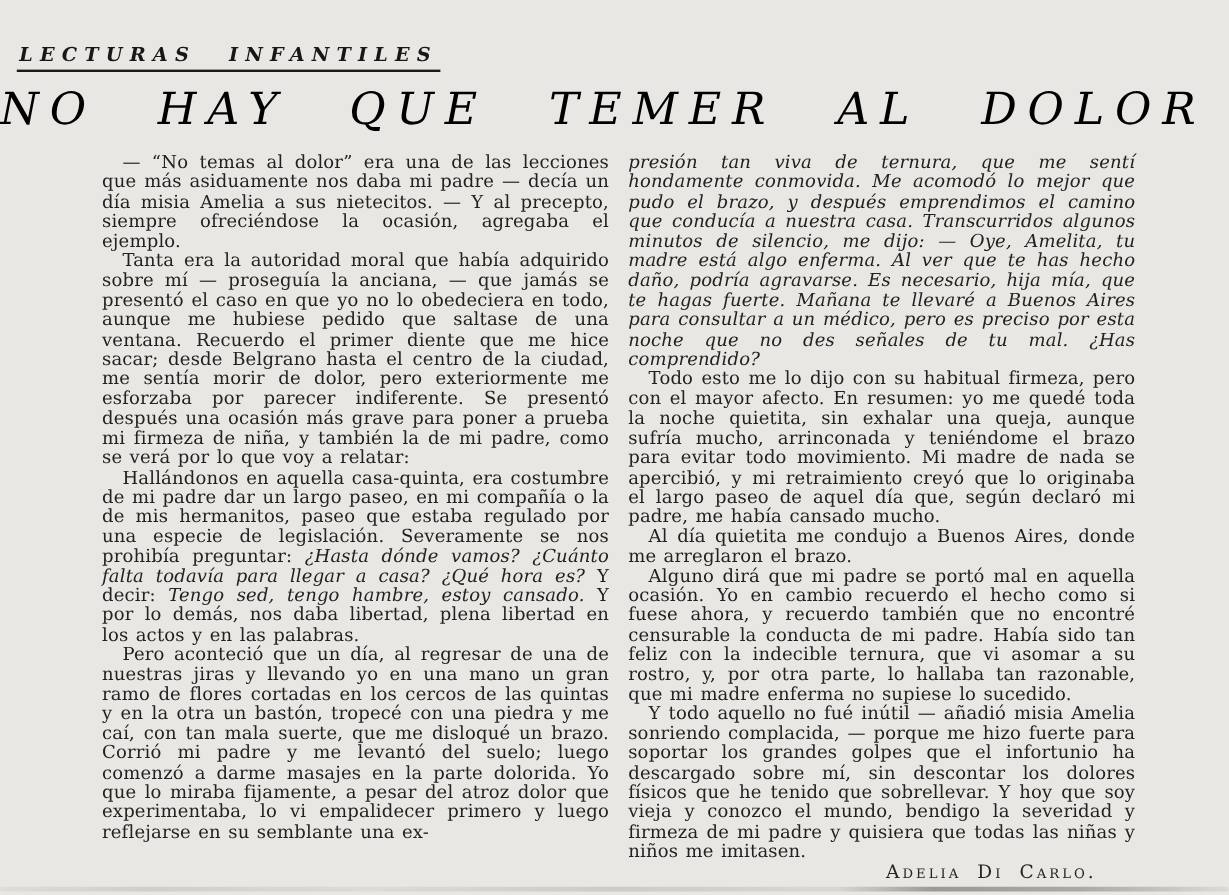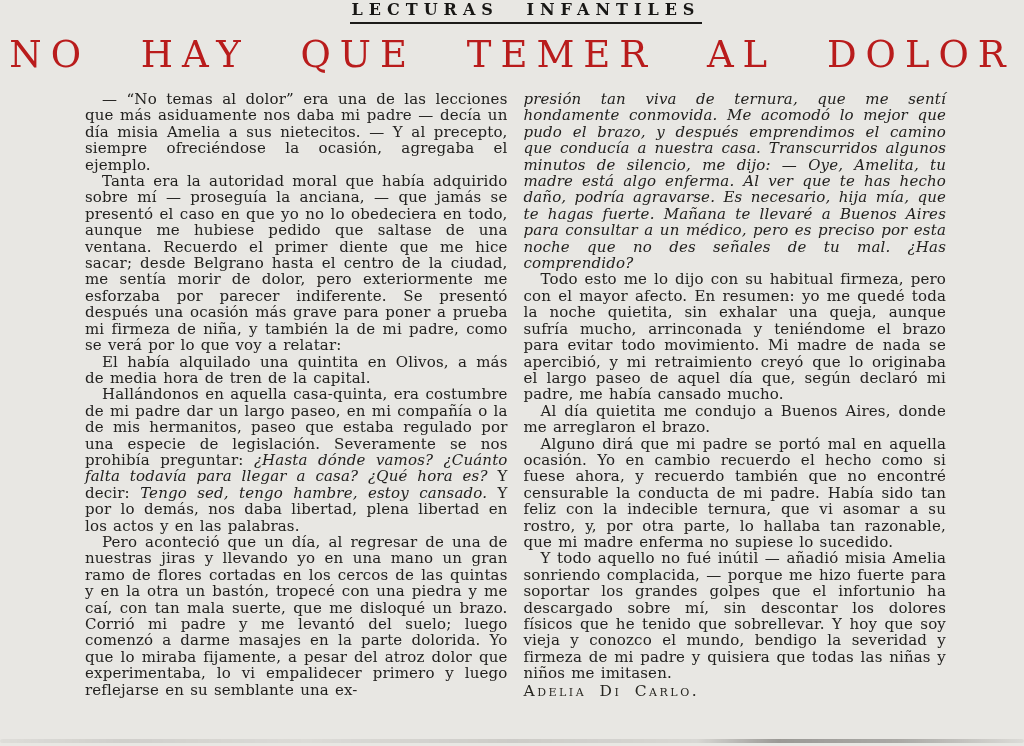--- a/index.html
+++ b/index.html
@@ -14,40 +14,42 @@
     background: radial-gradient(ellipse at 45% 35%, #edecе8 0%, #e9e8e4 55%, #e3e2de 100%);
     background-color: #e8e7e3;
     color: #201f1d;
     font-family: "DejaVu Serif", "Liberation Serif", serif;
   }
   .page {
     position: absolute;
     inset: 0;
   }
   .masthead {
-    text-align: center;
+    padding-top: 36px;
+    text-align: left;
+    font-style: italic;
   }
   .kicker {
     display: inline-block;
     transform: translateX(14px);
     font-size: 16px;
     font-weight: bold;
     letter-spacing: 6px;
     word-spacing: 16px;
     color: #181715;
     border-bottom: 2px solid #1c1b19;
     padding: 0 2px 3px 2px;
   }
   .title {
     margin-top: 9px;
     font-size: 37px;
     font-weight: 500;
     letter-spacing: 9px;
     word-spacing: 30px;
-    color: #b91c1c;
+    color: #000000;
     white-space: nowrap;
   }
   .columns {
     display: flex;
     gap: 16px;
     margin: 15px 78px 0 85px;
   }
   .column {
     flex: 1 1 0;
     font-size: 15px;
@@ -63,21 +65,21 @@
   }
   .para.no-indent {
     text-indent: 0;
     font-style: italic;
   }
   .it {
     font-style: italic;
   }
   .signature {
     margin-top: 1px;
-    text-align: left;
+    text-align: right;
     padding-right: 32px;
     font-variant: small-caps;
     letter-spacing: 2.5px;
     word-spacing: 6px;
     font-size: 15.5px;
     color: #26251f;
   }
   .scan-smudge {
     position: absolute;
     left: 0;
@@ -104,21 +106,20 @@
 
   <div class="masthead">
     <div class="kicker">LECTURAS INFANTILES</div>
     <div class="title">NO HAY QUE TEMER AL DOLOR</div>
   </div>
 
   <div class="columns">
     <div class="column" id="left-column">
         <p class="para"><span>— “No temas al dolor” era una de las lecciones que más asiduamente nos daba mi padre — decía un día misia Amelia a sus nietecitos. — Y al precepto, siempre ofreciéndose la ocasión, agregaba el ejemplo.</span></p>
         <p class="para"><span>Tanta era la autoridad moral que había adquirido sobre mí — proseguía la anciana, — que jamás se presentó el caso en que yo no lo obedeciera en todo, aunque me hubiese pedido que saltase de una ventana. Recuerdo el primer diente que me hice sacar; desde Belgrano hasta el centro de la ciudad, me sentía morir de dolor, pero exteriormente me esforzaba por parecer indiferente. Se presentó después una ocasión más grave para poner a prueba mi firmeza de niña, y también la de mi padre, como se verá por lo que voy a relatar:</span></p>
-        <p class="para"><span>El había alquilado una quintita en Olivos, a más de media hora de tren de la capital.</span></p>
         <p class="para"><span>Hallándonos en aquella casa-quinta, era costumbre de mi padre dar un largo paseo, en mi compañía o la de mis hermanitos, paseo que estaba regulado por una especie de legislación. Severamente se nos prohibía preguntar: </span><span class="it">¿Hasta dónde vamos? ¿Cuánto falta todavía para llegar a casa? ¿Qué hora es?</span><span> Y decir: </span><span class="it">Tengo sed, tengo hambre, estoy cansado.</span><span> Y por lo demás, nos daba libertad, plena libertad en los actos y en las palabras.</span></p>
         <p class="para"><span>Pero aconteció que un día, al regresar de una de nuestras jiras y llevando yo en una mano un gran ramo de flores cortadas en los cercos de las quintas y en la otra un bastón, tropecé con una piedra y me caí, con tan mala suerte, que me disloqué un brazo. Corrió mi padre y me levantó del suelo; luego comenzó a darme masajes en la parte dolorida. Yo que lo miraba fijamente, a pesar del atroz dolor que experimentaba, lo vi empalidecer primero y luego reflejarse en su semblante una ex-</span></p>
       </div>
     <div class="column" id="right-column">
         <p class="para no-indent"><span>presión tan viva de ternura, que me sentí hondamente conmovida. Me acomodó lo mejor que pudo el brazo, y después emprendimos el camino que conducía a nuestra casa. Transcurridos algunos minutos de silencio, me dijo: — Oye, Amelita, tu madre está algo enferma. Al ver que te has hecho daño, podría agravarse. Es necesario, hija mía, que te hagas fuerte. Mañana te llevaré a Buenos Aires para consultar a un médico, pero es preciso por esta noche que no des señales de tu mal. ¿Has comprendido?</span></p>
         <p class="para"><span>Todo esto me lo dijo con su habitual firmeza, pero con el mayor afecto. En resumen: yo me quedé toda la noche quietita, sin exhalar una queja, aunque sufría mucho, arrinconada y teniéndome el brazo para evitar todo movimiento. Mi madre de nada se apercibió, y mi retraimiento creyó que lo originaba el largo paseo de aquel día que, según declaró mi padre, me había cansado mucho.</span></p>
         <p class="para"><span>Al día quietita me condujo a Buenos Aires, donde me arreglaron el brazo.</span></p>
         <p class="para"><span>Alguno dirá que mi padre se portó mal en aquella ocasión. Yo en cambio recuerdo el hecho como si fuese ahora, y recuerdo también que no encontré censurable la conducta de mi padre. Había sido tan feliz con la indecible ternura, que vi asomar a su rostro, y, por otra parte, lo hallaba tan razonable, que mi madre enferma no supiese lo sucedido.</span></p>
         <p class="para"><span>Y todo aquello no fué inútil — añadió misia Amelia sonriendo complacida, — porque me hizo fuerte para soportar los grandes golpes que el infortunio ha descargado sobre mí, sin descontar los dolores físicos que he tenido que sobrellevar. Y hoy que soy vieja y conozco el mundo, bendigo la severidad y firmeza de mi padre y quisiera que todas las niñas y niños me imitasen.</span></p>
         <div class="signature">Adelia Di Carlo.</div>

